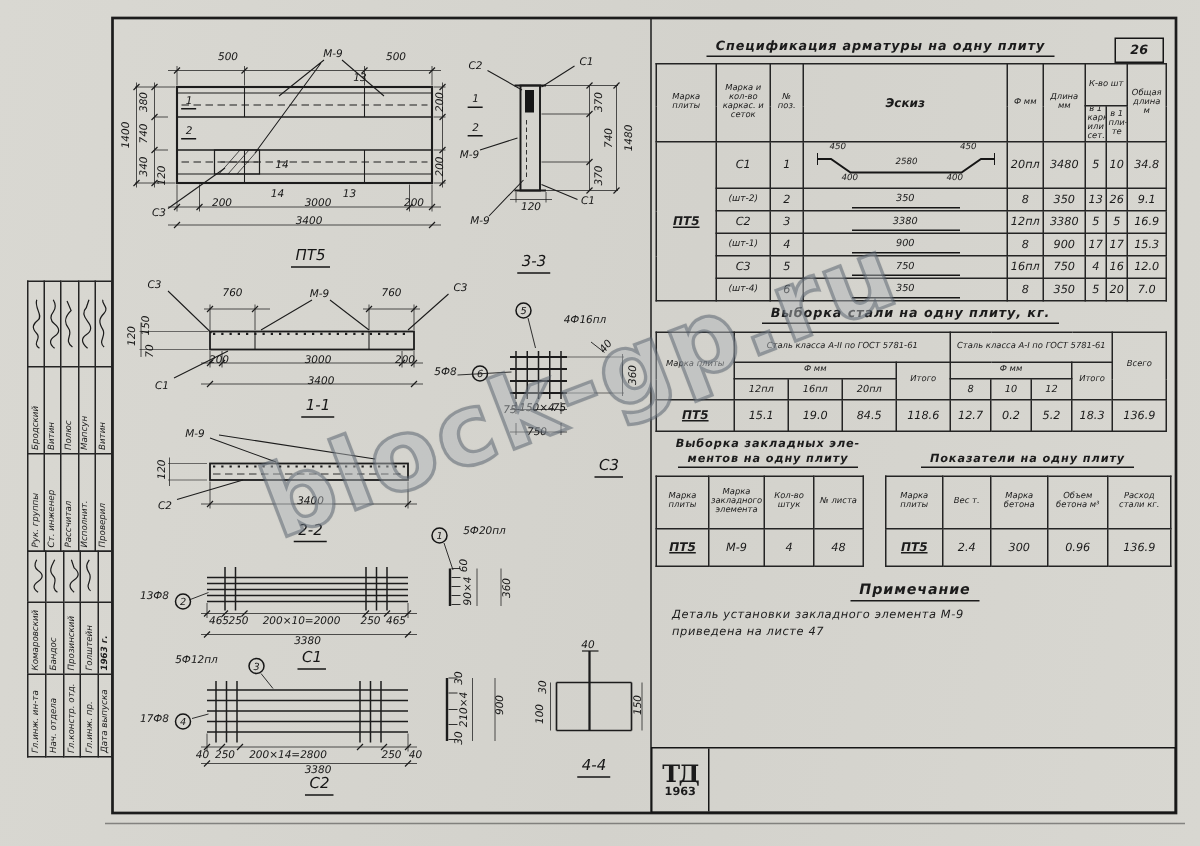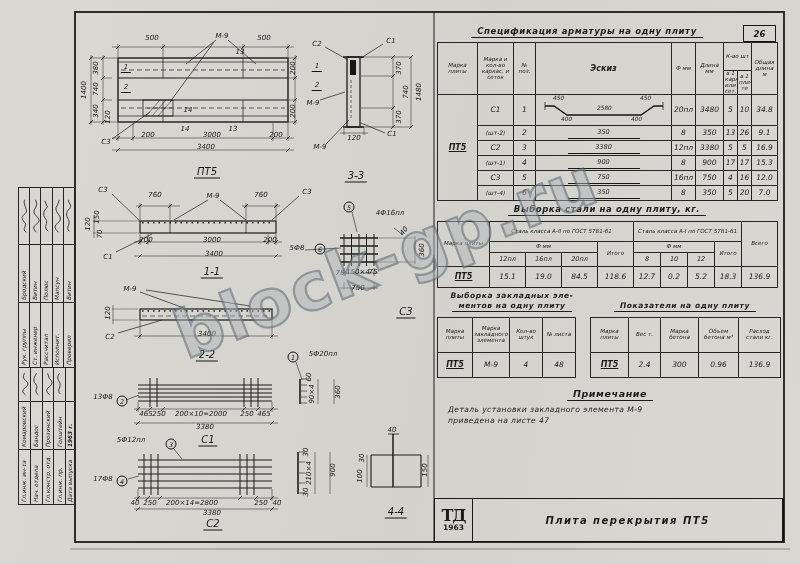--- a/index.html
+++ b/index.html
@@ -481,21 +481,20 @@
 
   <div class="ttl" style="left:540px;top:388px;width:140px;font-size:9.5px"><span>Примечание</span></div>
   <div class="note-line" style="left:448px;top:405px">Деталь   установки   закладного   элемента   М-9</div>
   <div class="note-line" style="left:448px;top:416px">приведена   на   листе   47</div>
 
   <div class="tb">
     <div class="tb-logo">
       <div class="td">ТД</div>
       <div class="yr">1963</div>
     </div>
-    <div class="tb-title">Плита   перекрытия   ПТ5</div>
   </div>
 
   <div class="stampwrap" style="left:18px;top:188px;width:57px;height:180px">
     <table style="width:180px;height:57px;transform:rotate(-90deg) translate(-180px,0)">
       <colgroup>
           <col style="width:65px">
           <col style="width:58px">
           <col style="width:57px">
         </colgroup>
       <tbody>

